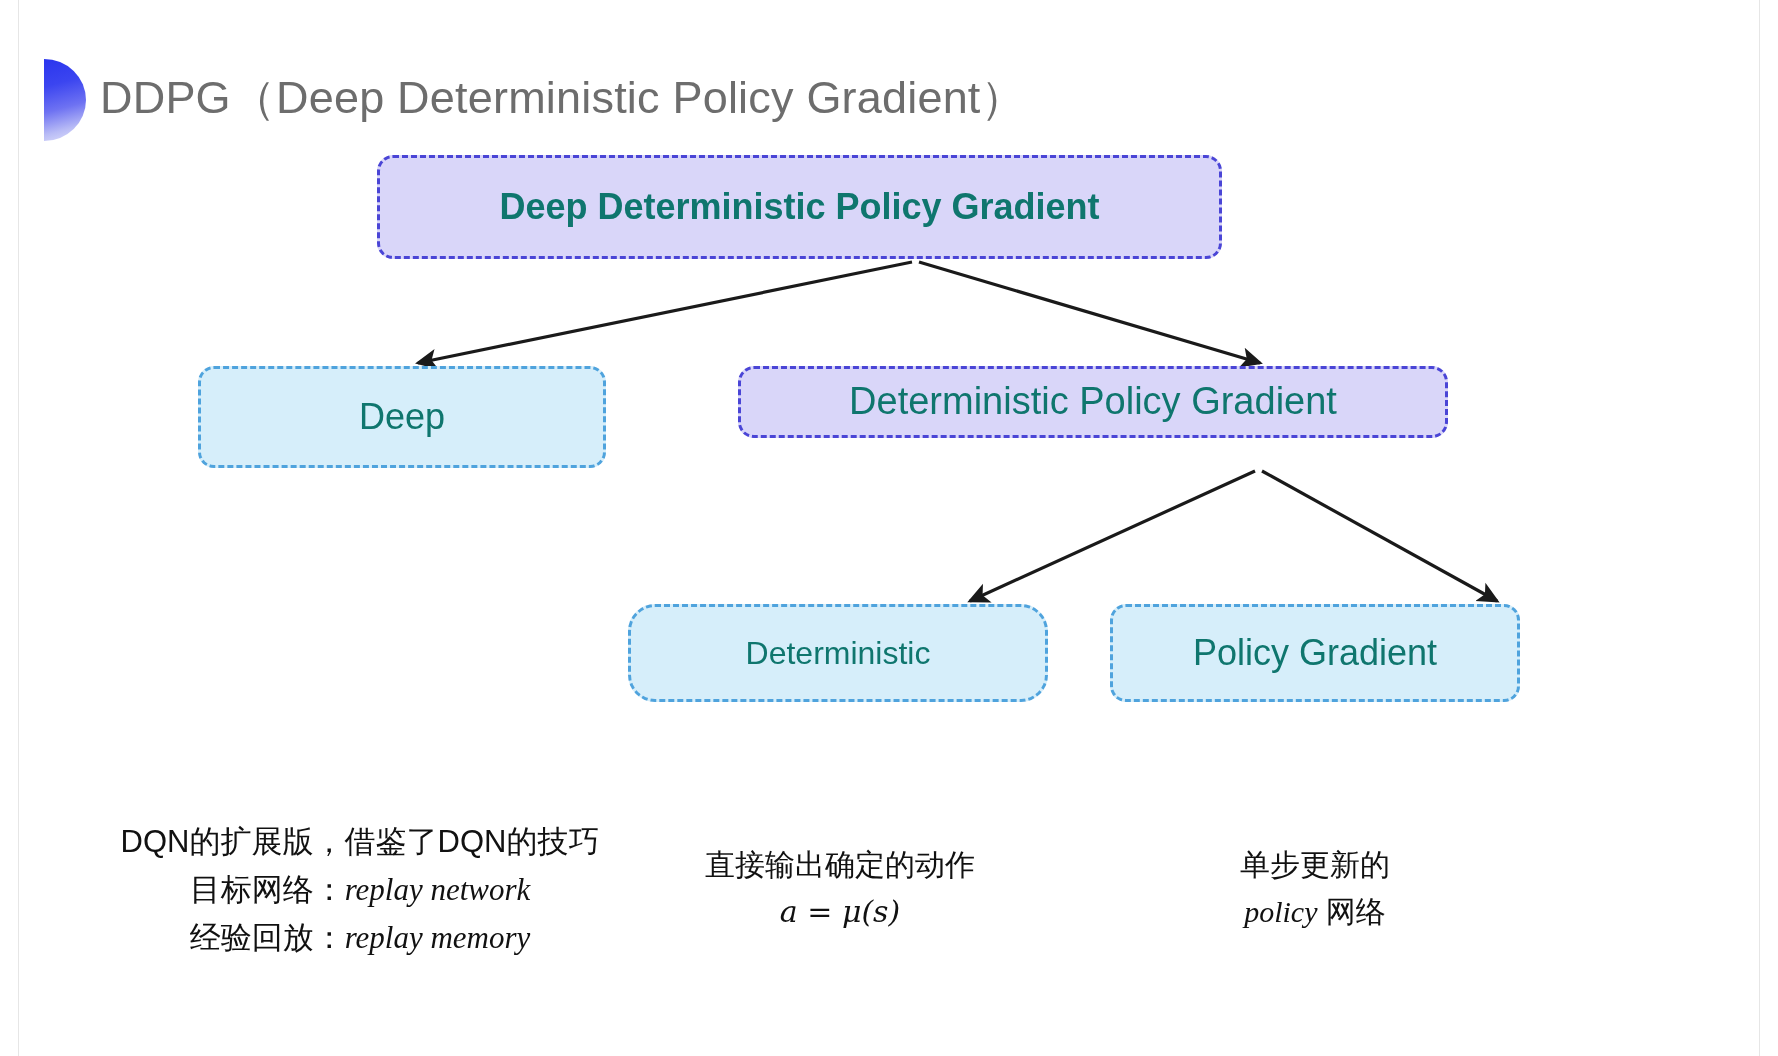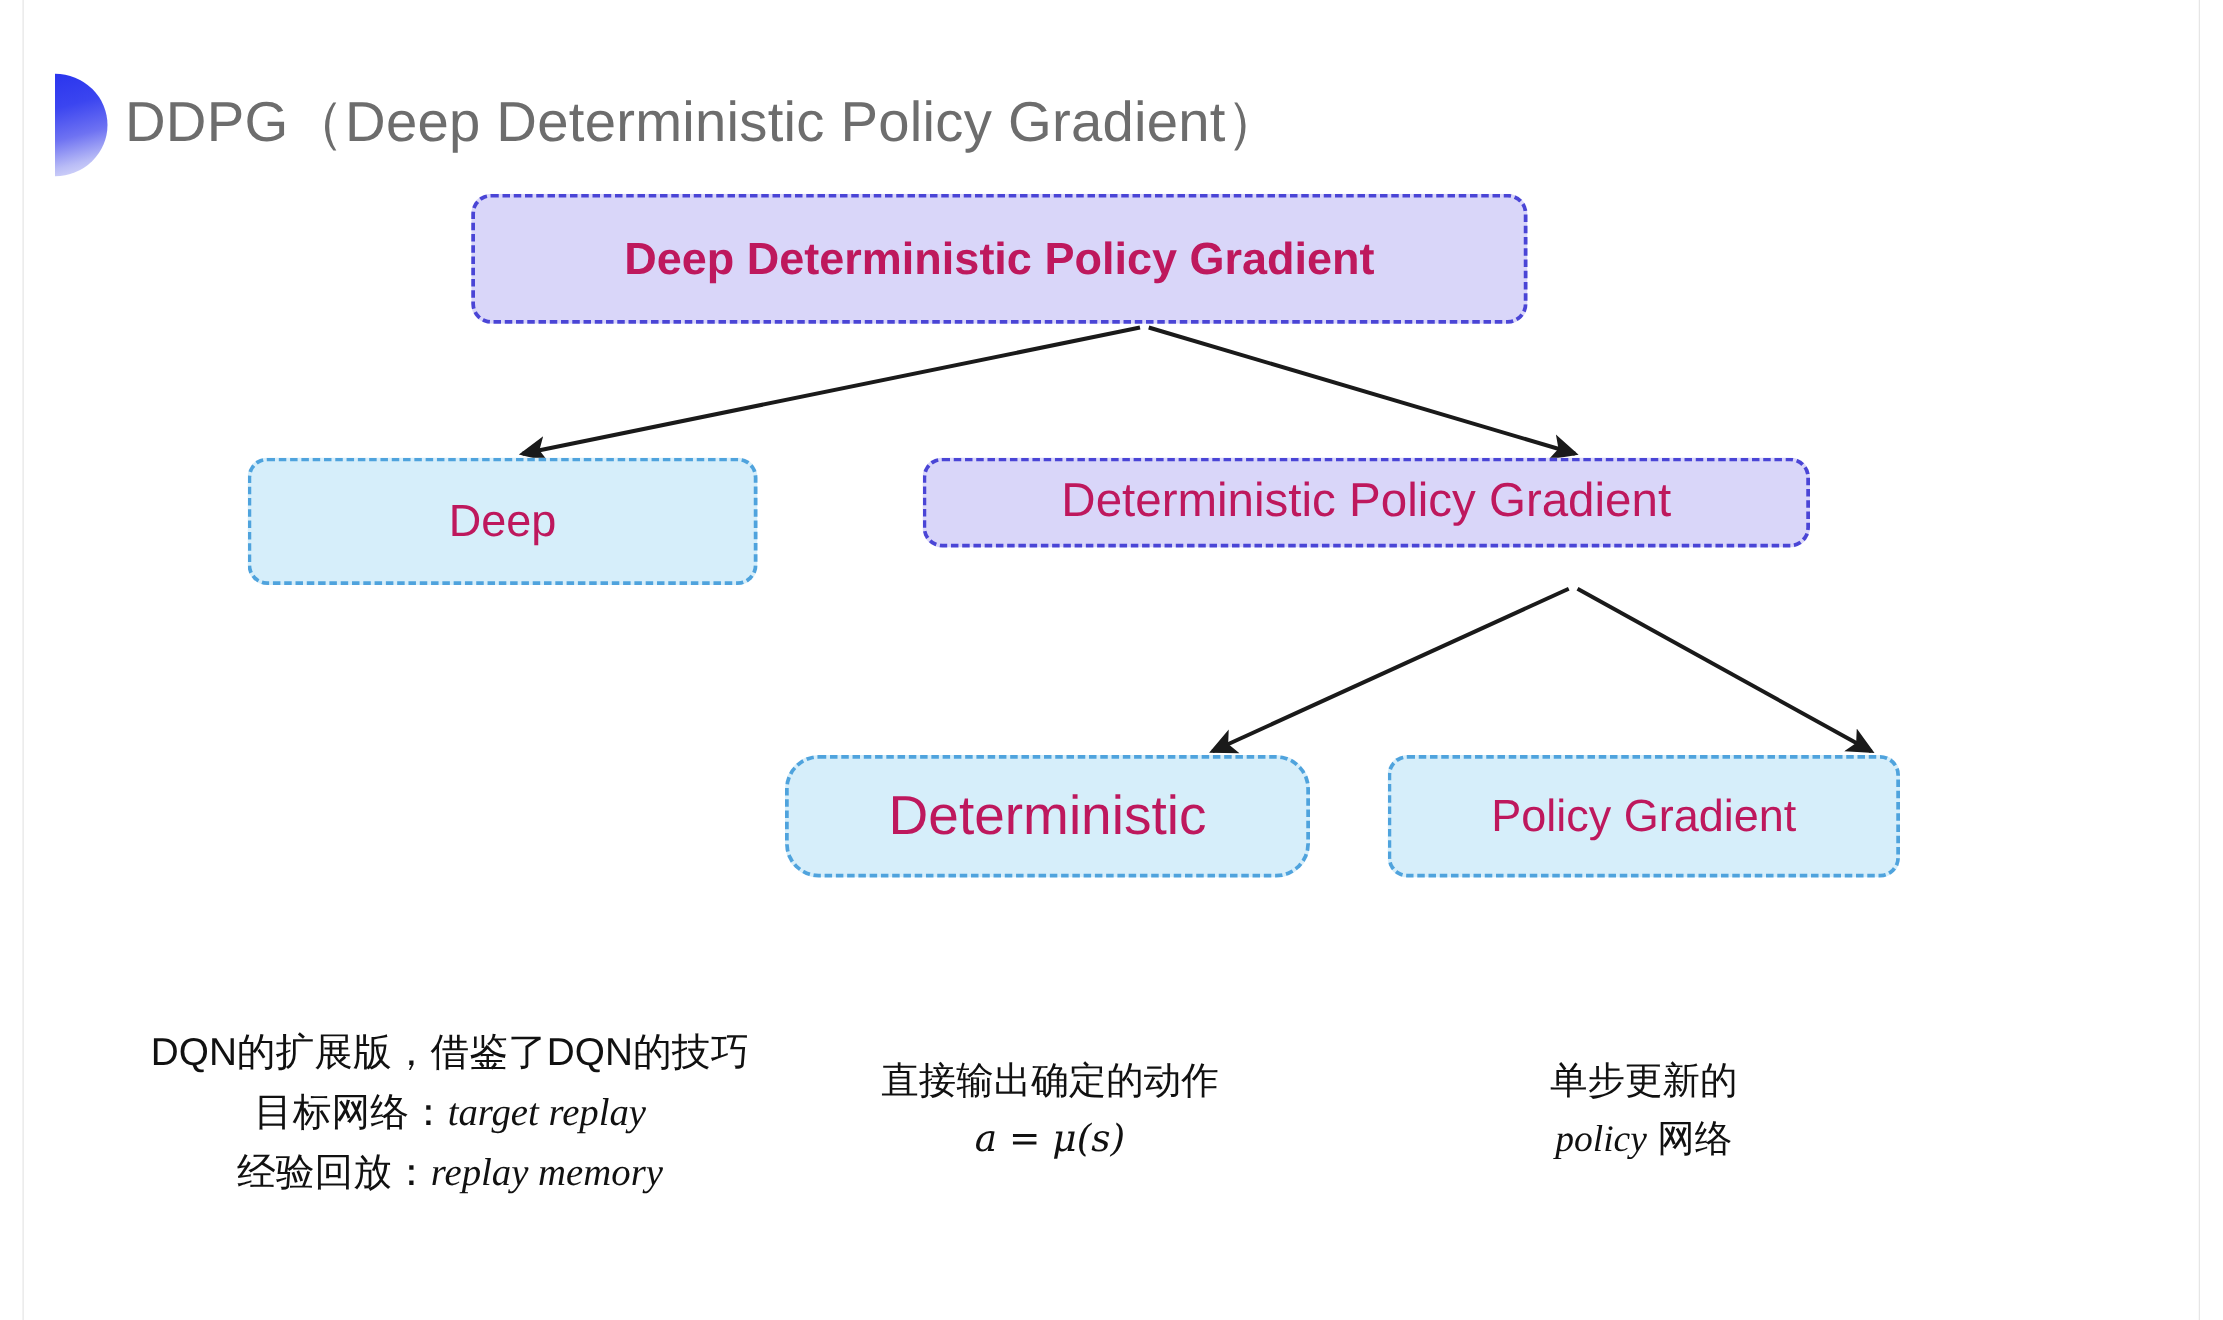--- a/index.html
+++ b/index.html
@@ -53,38 +53,38 @@
   }
 
   
   .node {
     position: absolute;
     box-sizing: border-box;
     display: flex;
     align-items: center;
     justify-content: center;
     text-align: center;
-    color: #be185d;
+    color: #0f766e;
     line-height: 1.15;
   }
   .node.purple {
     background: #d9d6f9;
     border: 3px dashed #4a45d6;
     border-radius: 16px;
   }
   .node.blue {
     background: #d6eefa;
     border: 3px dashed #4fa3dd;
     border-radius: 16px;
   }
 
   #node-root     { left: 377px; top: 155px;  width: 845px;  height: 104px; font-size: 36px; font-weight: 700; }
   #node-deep     { left: 150px; top: 366px;  width: 408px;  height: 102px; font-size: 36px; margin-left: 48px; }
   #node-dpg      { left: 738px; top: 366px;  width: 710px;  height: 72px; font-size: 38px; }
-  #node-det      { left: 628px; top: 604px;  width: 420px;  height: 98px;  font-size: 44px; border-radius: 27px; }
+  #node-det      { left: 628px; top: 604px;  width: 420px;  height: 98px;  font-size: 32px; border-radius: 27px; }
   #node-pg       { left: 1110px; top: 604px; width: 410px;  height: 98px;  font-size: 36px; }
 
   
   #arrows {
     position: absolute;
     left: 0; top: 0;
     width: 1778px;
     height: 1056px;
     pointer-events: none;
   }
@@ -146,21 +146,21 @@
   <div id="node-deep" class="node blue">Deep</div>
 
   <div id="node-dpg" class="node purple">Deterministic Policy Gradient</div>
 
   <div id="node-det" class="node blue">Deterministic</div>
 
   <div id="node-pg" class="node blue">Policy Gradient</div>
 
   <div id="cap-left" class="caption">
     <span class="ln">DQN的扩展版，借鉴了DQN的技巧</span>
-    <span class="ln ln2"><span>目标网络：</span><span class="ital">target replay</span></span>
+    <span class="ln ln2"><span>目标网络：</span><span class="ital">replay network</span></span>
     <span class="ln ln3"><span>经验回放：</span><span class="ital">replay memory</span></span>
   </div>
 
   <div id="cap-mid" class="caption">
     <span class="ln">直接输出确定的动作</span>
     <span class="ln math">a = μ(s)</span>
   </div>
 
   <div id="cap-right" class="caption">
     <span class="ln">单步更新的</span>

